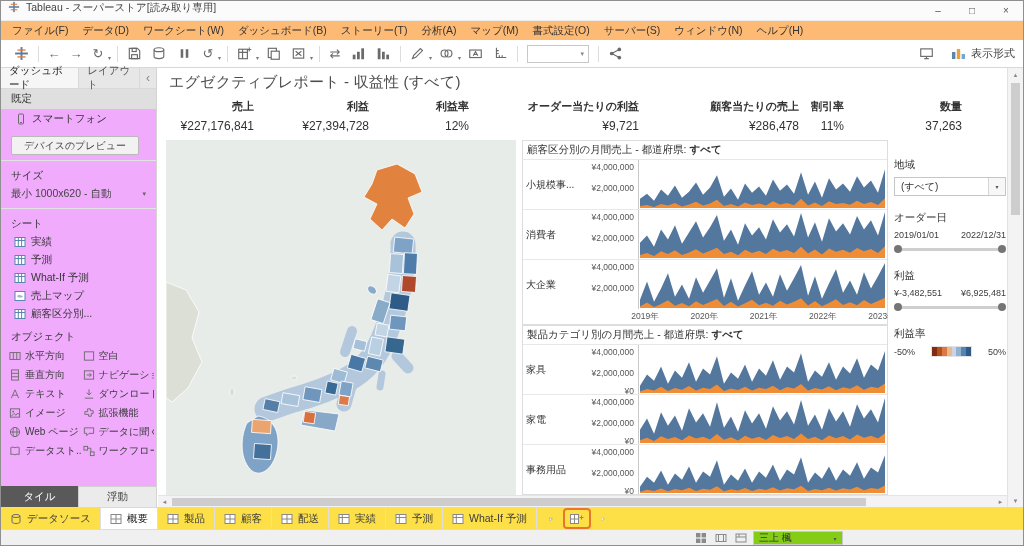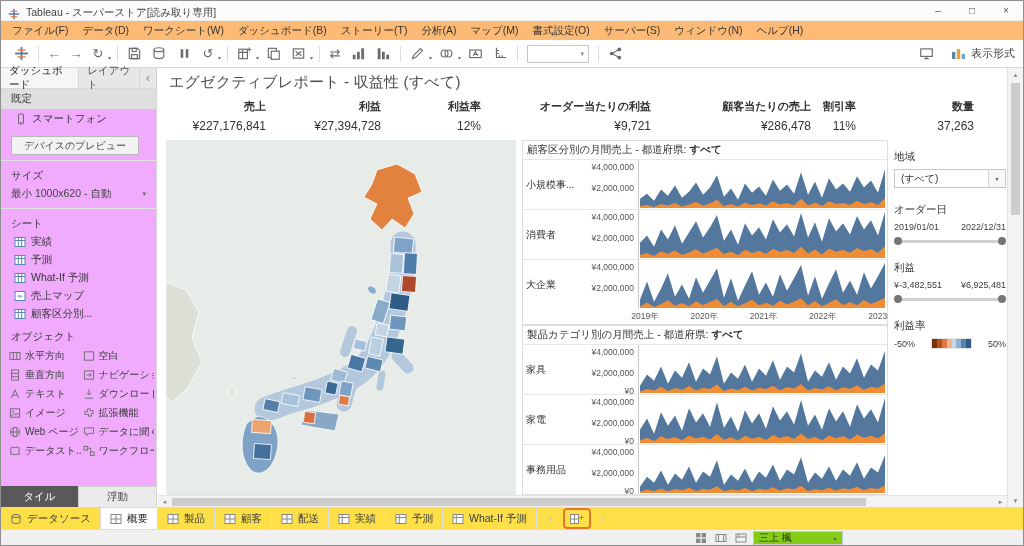--- a/index.html
+++ b/index.html
@@ -1,19 +1,19 @@
 <!DOCTYPE html>
 <html><head>
 <meta charset="utf-8">
 <style>
 *{margin:0;padding:0;box-sizing:border-box}
 html,body{background:#9a9a9a}
 #app{position:relative;width:1024px;height:546px;background:#fff;font-family:"Liberation Sans",sans-serif;font-size:11px;color:#333;overflow:hidden;border:1px solid #8f8f8f}
 
-.titlebar{position:absolute;top:0;left:0;right:0;height:20px;background:#fbfbfb;display:flex;align-items:flex-end;padding-left:7px;gap:6px;border-bottom:1px solid #ececec}
+.titlebar{position:absolute;top:0;left:0;right:0;height:20px;background:#fbfbfb;display:flex;align-items:flex-start;padding-left:7px;gap:6px;border-bottom:1px solid #ececec}
 .tb-title{font-size:10.5px;color:#444}
 .win-controls{margin-left:auto;display:flex;height:100%}
 .wc{width:34px;display:flex;align-items:center;justify-content:center;font-size:10px;color:#555}
 
 .menubar{position:absolute;top:20px;left:0;right:0;height:19px;display:flex;align-items:center;padding-left:4px;background:#fdba74}
 .menu-item{padding:2px 7px;font-size:10.5px;color:#333;white-space:nowrap}
 
 .toolbar{position:absolute;top:39px;left:0;right:0;height:28px;border-bottom:1px solid #d8d8d8;display:flex;align-items:center;padding:0 8px;background:#fff}
 #tb-icons{display:flex;align-items:center}
 .tbi{display:inline-flex;align-items:center;justify-content:center;min-width:20px;height:22px;color:#6b6b6b;font-size:13px}
@@ -43,42 +43,42 @@
 .srow{display:flex;align-items:center;gap:5px;padding:2px 10px 2px 13px;font-size:10.5px;color:#363636}
 .objgrid{display:grid;grid-template-columns:1fr 1fr;padding:1px 2px 0 8px;row-gap:1px;column-gap:2px}
 .obj{display:flex;align-items:center;gap:4px;font-size:10px;color:#3c3c3c;padding:2px 0;white-space:nowrap;overflow:hidden}
 .tile-toggle{position:absolute;left:0;right:0;bottom:0;height:21px;display:flex}
 .tt{flex:1;display:flex;align-items:center;justify-content:center;font-size:10.5px;background:#ebebeb;color:#444;border-top:1px solid #d0d0d0}
 .tt.active{background:#595959;color:#fff;border-top:1px solid #595959}
 .tt:not(.active){border-left:1px solid #d0d0d0}
 
 .canvas{position:absolute;left:157px;top:67px;right:16px;bottom:38px;background:#fff;overflow:hidden}
 .dash-title{position:absolute;top:5px;left:11px;font-size:15px;color:#4c4c4c;letter-spacing:.2px}
-.kpis{position:absolute;top:31px;left:12px;display:flex}
+.kpis{position:absolute;top:31px;left:0;display:flex}
 .kpi{display:flex;flex-direction:column;align-items:flex-end}
 .kpi .kl{font-size:11px;font-weight:bold;color:#323232;white-space:nowrap}
 .kpi .kv{font-size:12px;color:#323232;margin-top:5px;white-space:nowrap}
 .kpi:nth-child(1){width:96px}.kpi:nth-child(2){width:115px}.kpi:nth-child(3){width:100px}
 .kpi:nth-child(4){width:170px}.kpi:nth-child(5){width:160px}.kpi:nth-child(6){width:45px}.kpi:nth-child(7){width:118px}
 .map{position:absolute;left:8px;top:72px;width:350px;height:357px;overflow:hidden}
 .charts{position:absolute;left:364px;top:72px;width:366px;bottom:12px;overflow:hidden}
 .csec{border:1px solid #ddd;background:#fff}
 .sec-title{padding:2px 4px;font-size:10.5px;color:#333}
 .crow{height:50px;position:relative;border-top:1px solid #e8e8e8}
 .cat{position:absolute;left:0;top:0;bottom:0;width:54px;display:flex;align-items:center;padding-left:3px;font-size:10px;color:#333}
 .yax{position:absolute;left:54px;top:0;bottom:0;width:62px;border-right:1px solid #c9c9c9}
 .yax span{position:absolute;right:4px;font-size:8.5px;color:#555;white-space:nowrap}
 .plot{position:absolute;left:117px;right:2px;top:1px;bottom:1px}
 .plot svg{width:100%;height:100%;display:block}
 .xaxis{position:relative;height:15px;margin-left:117px;font-size:8.5px;color:#555}
 .xaxis span{position:absolute;top:2px;transform:translateX(-50%);white-space:nowrap}
 
 .filterpanel{position:absolute;left:736px;top:74px;width:112px;font-size:10.5px}
 .flabel{color:#333;margin:15px 0 5px}
-.filterpanel .flabel:first-child{margin-top:8px}
+.filterpanel .flabel:first-child{margin-top:16px}
 .dd{height:19px;border:1px solid #c6c6c6;background:#fff;display:flex;align-items:center}
 .dd .ddtext{flex:1;padding-left:6px;font-size:10px;color:#333}
 .ddbtn{width:17px;align-self:stretch;border-left:1px solid #d6d6d6;background:#f7f7f7;display:flex;align-items:center;justify-content:center;font-size:6px;color:#555}
 .range-vals{display:flex;justify-content:space-between;font-size:9px;color:#3c3c3c;margin-bottom:5px}
 .slider{position:relative;height:9px;margin:0 1px}
 .slider::before{content:"";position:absolute;left:0;right:0;top:3px;height:3px;background:#cfcfcf;border-radius:2px}
 .slider .hd{position:absolute;top:0;width:8px;height:8px;border-radius:50%;background:#757575}
 .hd.l{left:-1px}.hd.r{right:-1px}
 .ramp-row{display:flex;align-items:center;gap:16px;font-size:9px;color:#3c3c3c;margin-top:2px}
 .ramp{flex:1;height:11px;display:flex;border:1px solid #e3e3e3}

